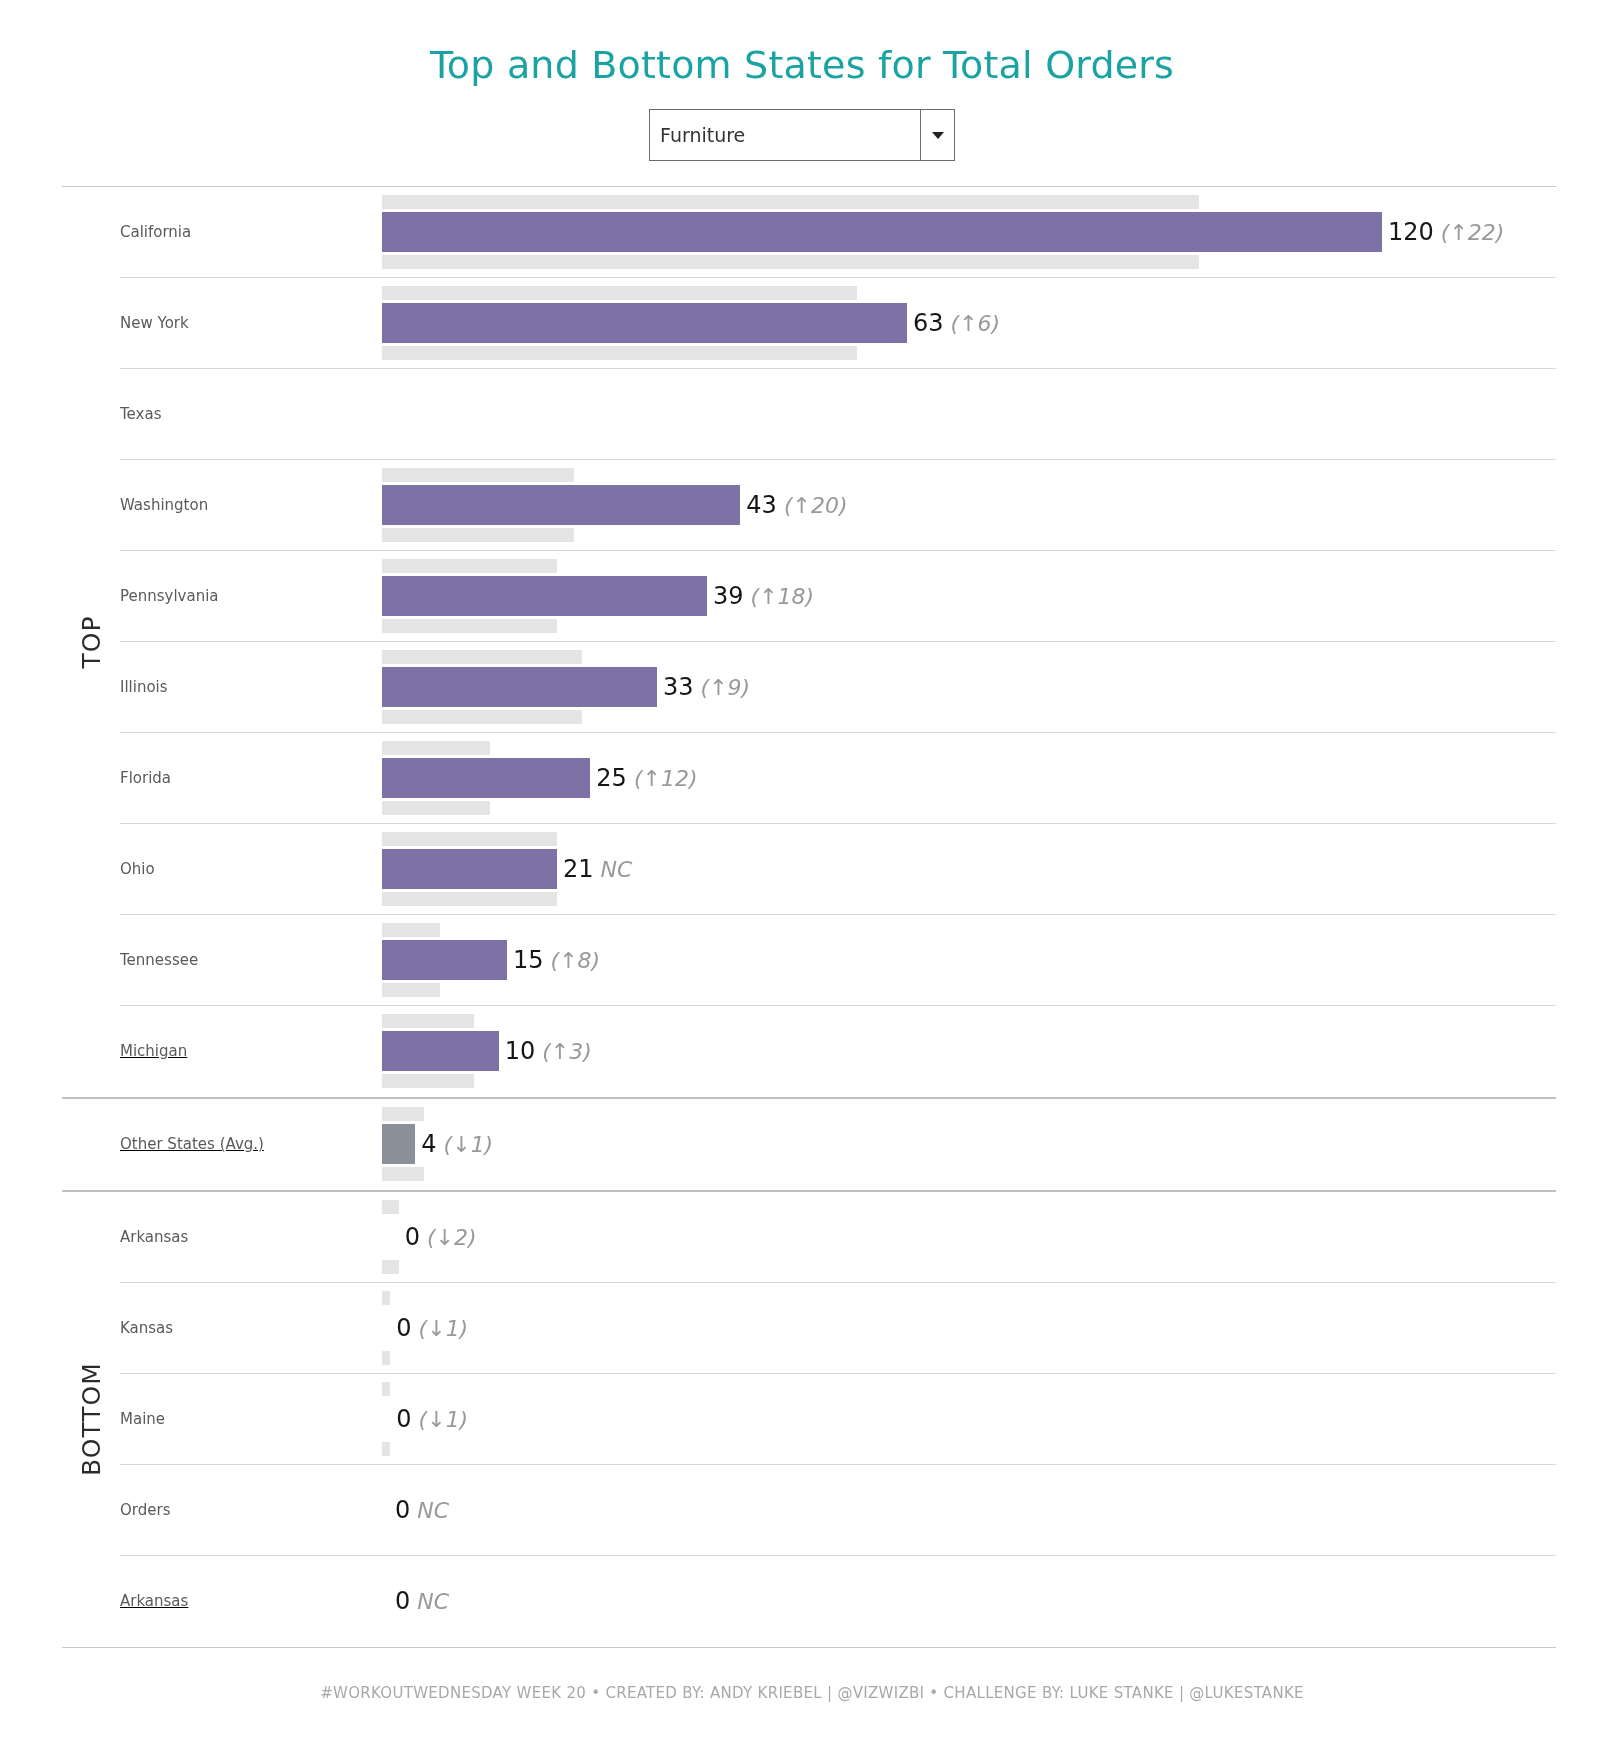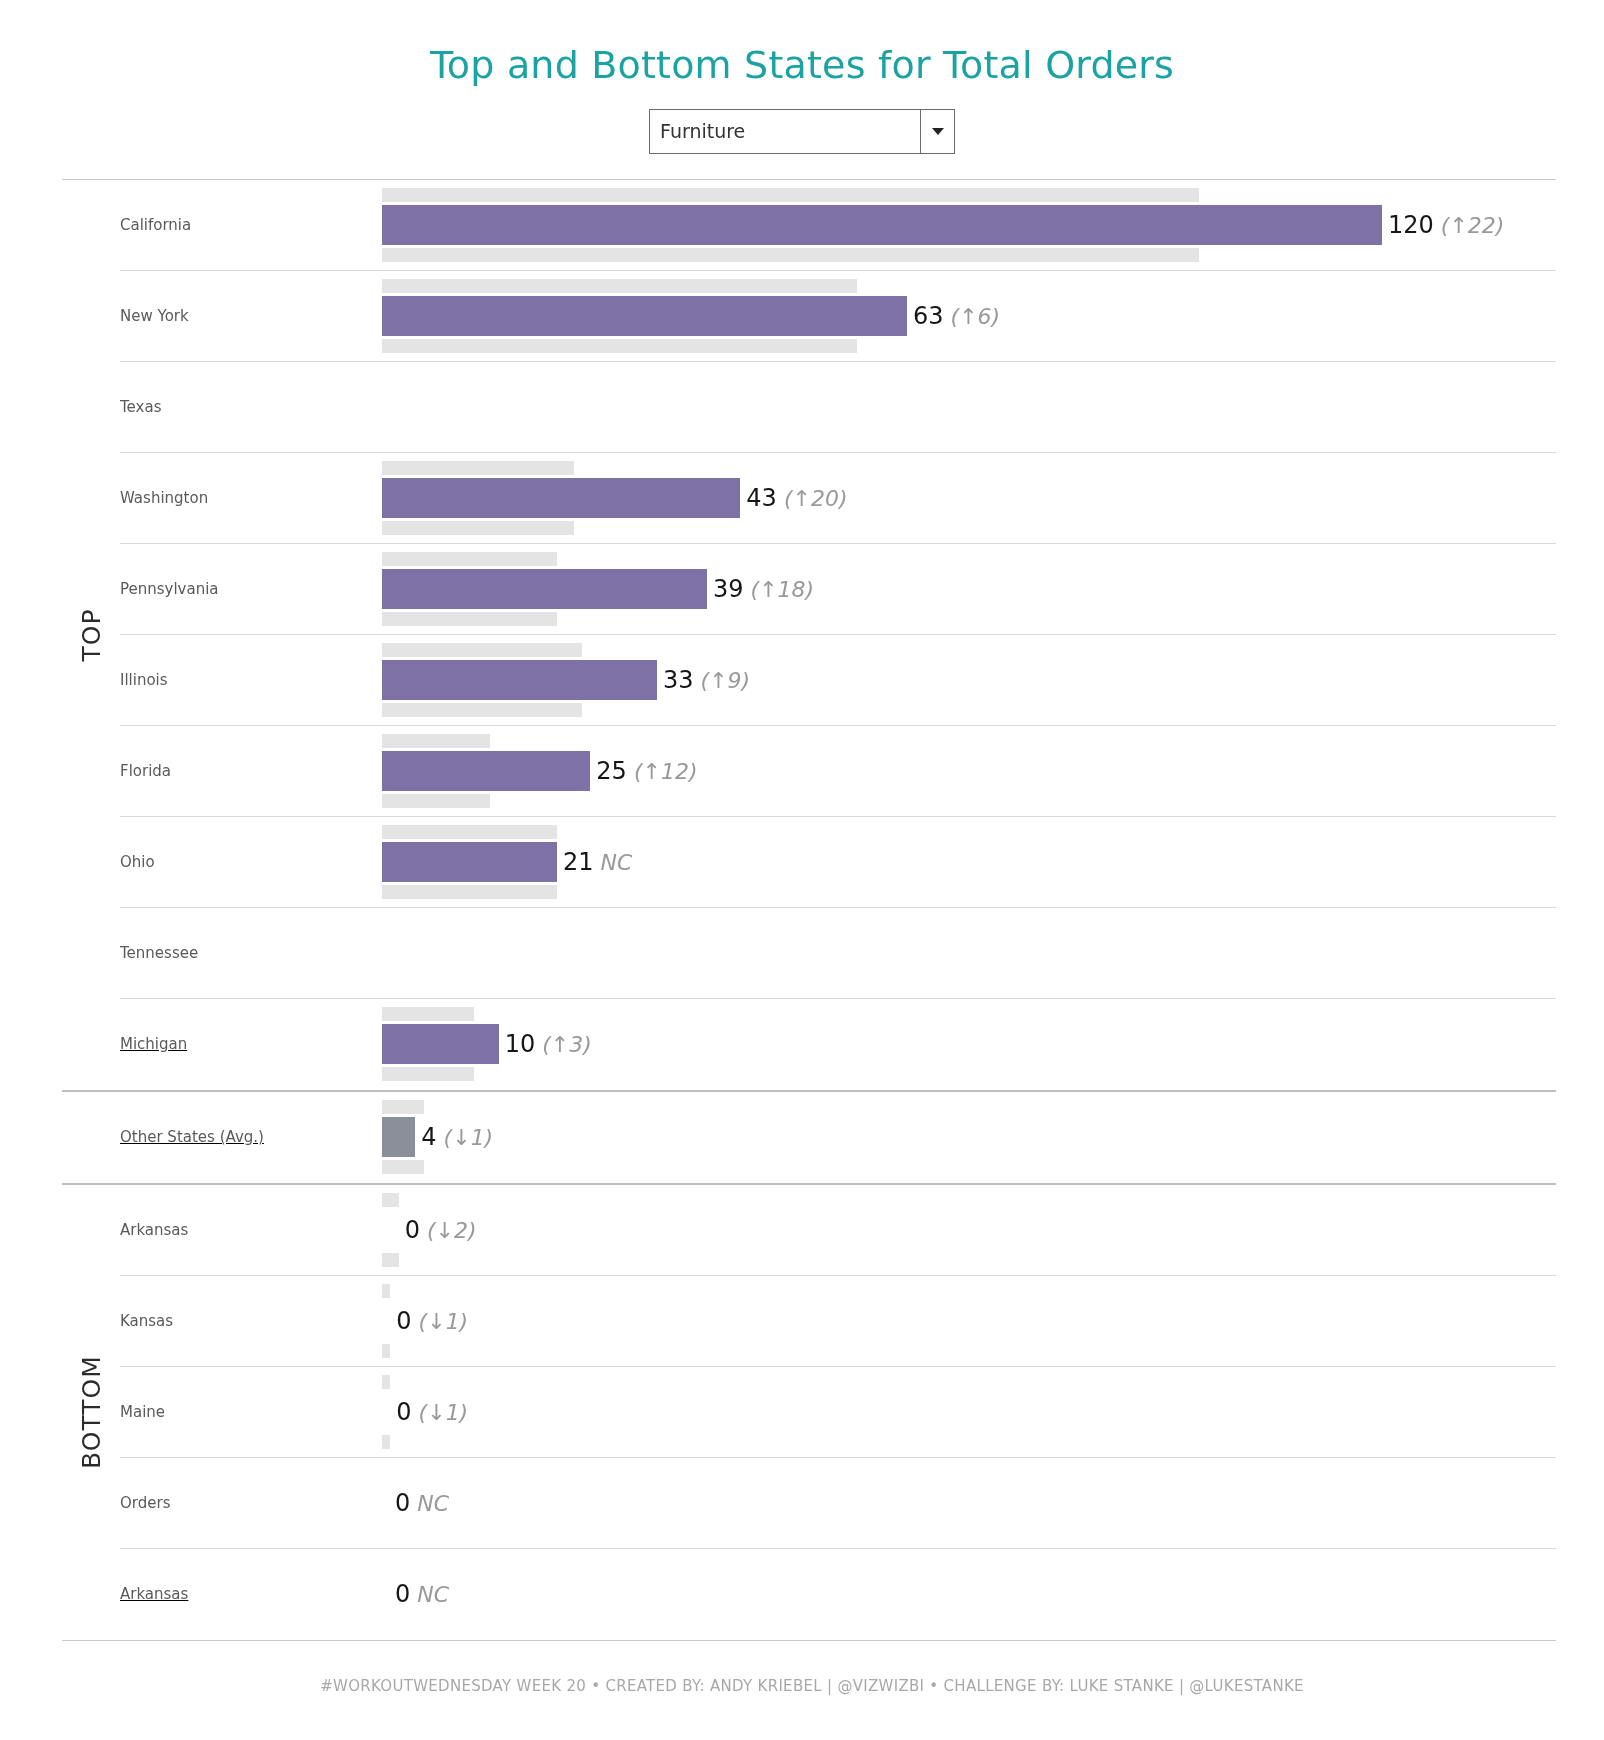--- a/index.html
+++ b/index.html
@@ -30,21 +30,21 @@
   
   .filter-row {
     display: flex;
     justify-content: center;
     margin-top: 22px;
   }
   .dropdown {
     display: flex;
     align-items: stretch;
     width: 306px;
-    height: 45px;
+    height: 52px;
     border: 1px solid #6b6b6b;
     background: #ffffff;
   }
   .dropdown-value {
     flex: 1 1 auto;
     display: flex;
     align-items: center;
     padding-left: 10px;
     font-size: 19px;
     color: #333333;
@@ -278,20 +278,28 @@
                 <div class="bars">
                   <div class="bar-prior top" style="width: 175px;"></div>
                   <div class="bar-prior bottom" style="width: 175px;"></div>
                   <div class="bar-main" style="width: 175px;"></div>
                   <div class="value-label" style="left: 181px;"><span class="value-num">21</span><span class="value-delta">NC</span></div>
                 </div>
               </div>
             </div>
             <div class="row">
               <div class="row-label">Tennessee</div>
+              <div class="row-plot">
+                <div class="bars">
+                  <div class="bar-prior top" style="width: 58.3333px;"></div>
+                  <div class="bar-prior bottom" style="width: 58.3333px;"></div>
+                  <div class="bar-main" style="width: 125px;"></div>
+                  <div class="value-label" style="left: 131px;"><span class="value-num">15</span><span class="value-delta">(↑8)</span></div>
+                </div>
+              </div>
             </div>
             <div class="row last">
               <div class="row-label">Michigan</div>
               <div class="row-plot">
                 <div class="bars">
                   <div class="bar-prior top" style="width: 91.6667px;"></div>
                   <div class="bar-prior bottom" style="width: 91.6667px;"></div>
                   <div class="bar-main" style="width: 116.667px;"></div>
                   <div class="value-label" style="left: 122.667px;"><span class="value-num">10</span><span class="value-delta">(↑3)</span></div>
                 </div>

